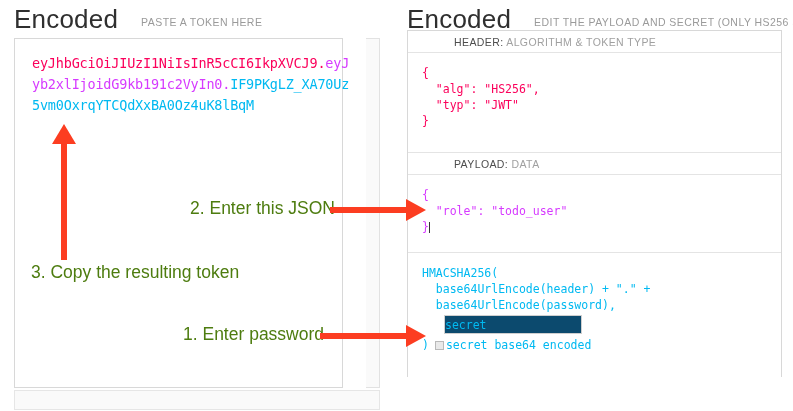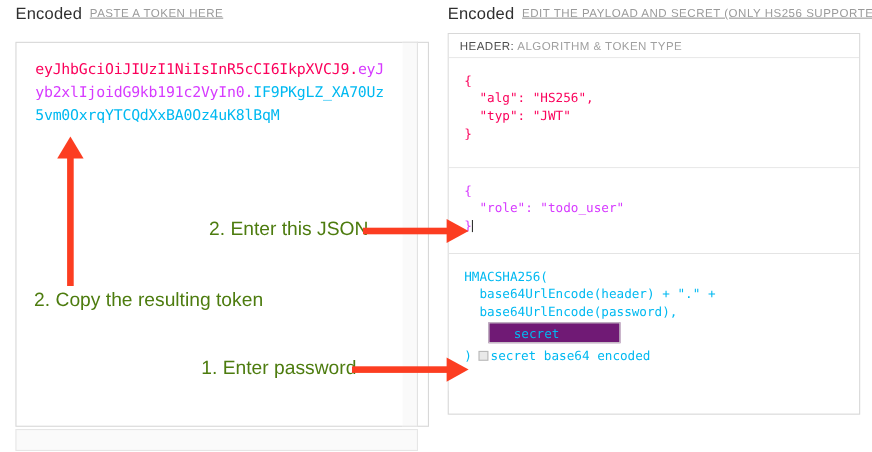--- a/index.html
+++ b/index.html
@@ -15,44 +15,43 @@
     font-family: "Liberation Sans", sans-serif;
     -webkit-font-smoothing: antialiased;
   }
 
   
   .col-title {
     position: absolute;
     white-space: nowrap;
   }
   .col-title .big {
-    font-size: 15px;
+    font-size: 26px;
     font-weight: 400;
     color: #2f2f2f;
     letter-spacing: 0.2px;
   }
   .col-title .sub {
     font-size: 10.5px;
     color: #9a9a9a;
     letter-spacing: 0.45px;
-    margin-left: 7px;
+    margin-left: 23px;
     position: relative;
     top: -2px;
-    text-decoration: underline;
   }
 
   #encoded-title { left: 14px; top: 4px; }
   #decoded-title { left: 407px; top: 4px; }
 
   
   #encoded-panel {
     position: absolute;
     left: 14px;
     top: 38px;
-    width: 376px;
+    width: 329px;
     height: 350px;
     background: #ffffff;
     border: 1px solid #d8d8d8;
     box-sizing: border-box;
   }
   #encoded-scrollbar {
     position: absolute;
     left: 366px;
     top: 38px;
     width: 14px;
@@ -107,21 +106,21 @@
     line-height: 22px;
     padding-left: 10px;
     font-size: 10.5px;
     letter-spacing: 0.4px;
     color: #a0a0a0;
     background: #ffffff;
     border-bottom: 1px solid #e4e4e4;
     box-sizing: border-box;
     white-space: nowrap;
   }
-  .dec-section-head .strong { color: #4d4d4d; }
+  .dec-section-head .strong { color: #4d4d4d; margin-left: 36px; }
   .dec-body {
     box-sizing: border-box;
     font-family: "DejaVu Sans Mono", monospace;
     font-size: 11.5px;
     line-height: 16px;
     padding: 12px 0 10px 14px;
     background: #ffffff;
     border-bottom: 1px solid #e4e4e4;
     white-space: pre;
   }
@@ -137,29 +136,29 @@
     display: inline-block;
     width: 0;
     border-left: 1px solid #333;
     height: 11px;
     vertical-align: -2px;
   }
 
   #secret-input {
     display: block;
     margin: 2px 0 3px 22px;
-    width: 120px;
+    width: 138px;
     height: 19px;
     box-sizing: border-box;
     border: 1px solid #cfcfcf;
-    background: #701a75;
+    background: #0c4a6e;
     color: #00b9f1;
     font-family: "DejaVu Sans Mono", monospace;
     font-size: 11.5px;
-    padding: 0 22px;
+    padding: 0 0;
     outline: none;
   }
   #sig-close-row {
     white-space: nowrap;
     line-height: 14px;
     margin-top: 18px;
   }
   #base64-checkbox {
     width: 9px;
     height: 9px;
@@ -258,33 +257,34 @@
 </div>
 
 <div id="decoded-panel">
 
   <div class="dec-section-head"><span class="strong">HEADER:</span><span> ALGORITHM &amp; TOKEN TYPE</span></div>
   <div class="dec-body" id="header-body">{
   "alg": "HS256",
   "typ": "JWT"
 }</div>
 
+  <div class="dec-section-head"><span class="strong">PAYLOAD:</span><span> DATA</span></div>
   <div class="dec-body" id="payload-body"><span>{
   "role": "todo_user"
 }</span><span class="caret"></span></div>
 
   <div class="dec-body" id="signature-body"><span>HMACSHA256(</span>
 <span>  base64UrlEncode(header) + "." +</span>
 <span>  base64UrlEncode(password),</span>
 <input id="secret-input" type="text" value="secret" style=""><span id="sig-close-row"><span>)</span><input id="base64-checkbox" type="checkbox" style=""><span id="base64-label">secret base64 encoded</span></span></div>
 
 </div>
 
 <div class="anno-text" id="anno-2">2. Enter this JSON</div>
-<div class="anno-text" id="anno-3">2. Copy the resulting token</div>
+<div class="anno-text" id="anno-3">3. Copy the resulting token</div>
 <div class="anno-text" id="anno-1">1. Enter password</div>
 
 <div class="arrow-h" id="arrow-json">
   <div class="shaft"></div>
   <div class="head"></div>
 </div>
 
 <div class="arrow-h" id="arrow-password">
   <div class="shaft"></div>
   <div class="head"></div>

